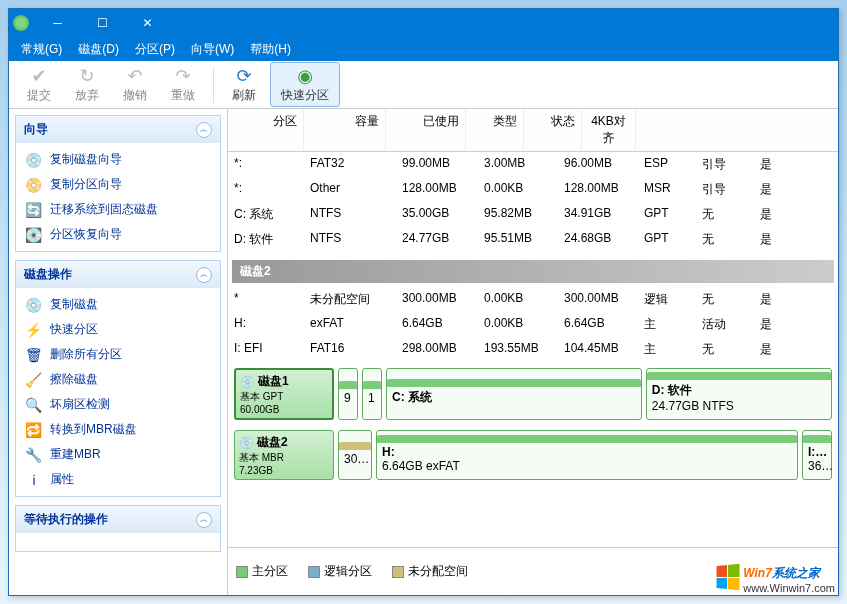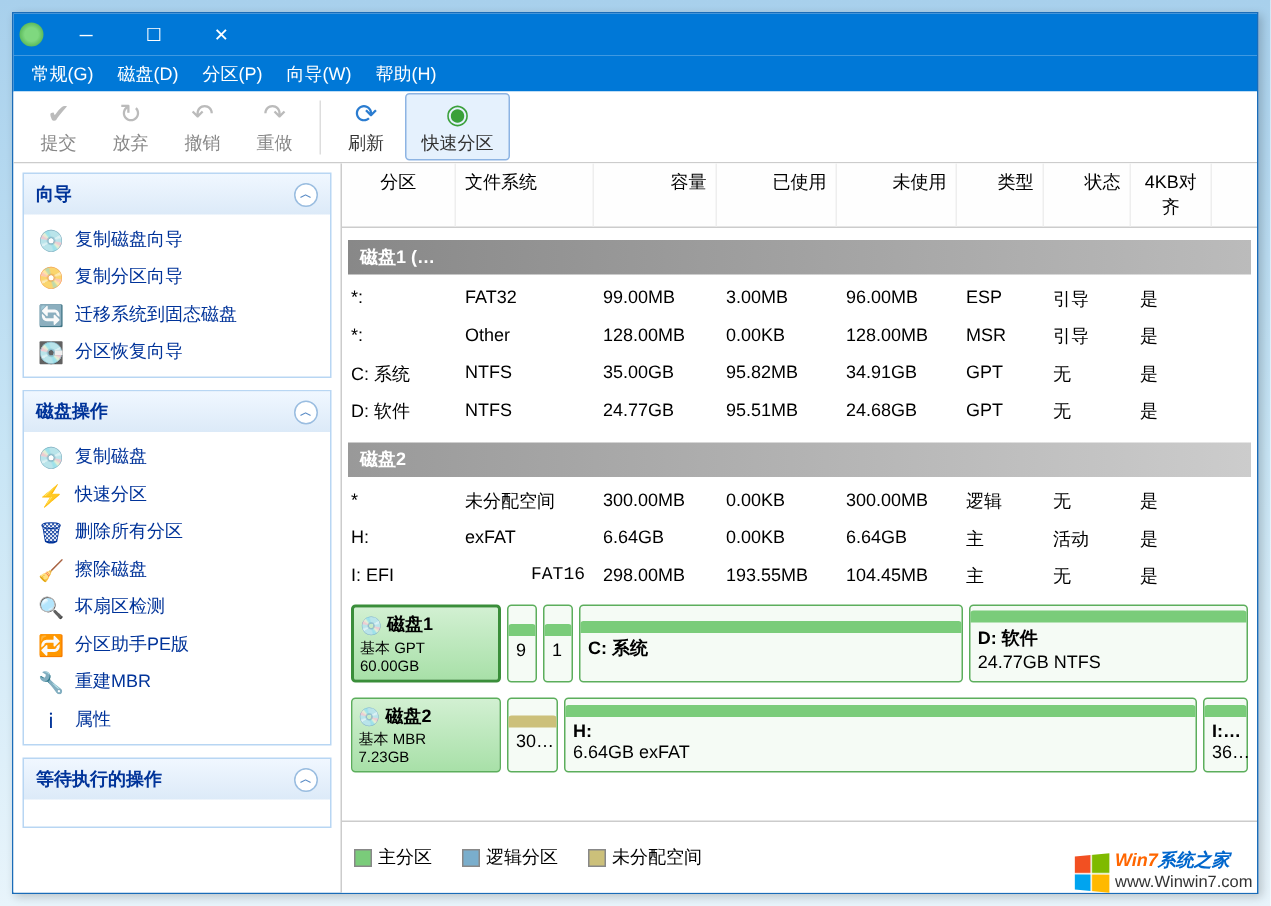--- a/index.html
+++ b/index.html
@@ -41,21 +41,21 @@
 .diskinfo .dname { font-weight: bold; display: flex; align-items: center; gap: 3px; }
 .diskinfo .dtype { font-size: 10px; }
 .partbox { border: 1px solid #5cae5c; border-radius: 3px; background: #f5fbf5; padding: 3px 5px; display: flex; flex-direction: column; justify-content: center; font-size: 11px; }
 .partbox .topbar { height: 8px; background: #7acc7a; margin: -3px -5px 2px; border-radius: 2px 2px 0 0; }
 .partbox .pname { font-weight: bold; }
 .legend { border-top: 1px solid #ccc; padding: 15px 8px; display: flex; gap: 20px; align-items: center; background: #fff; }
 .legbox { width: 12px; height: 12px; display: inline-block; border: 1px solid #888; margin-right: 4px; vertical-align: middle; }
 .legbox.primary { background: #7acc7a; }
 .legbox.logical { background: #7aaecc; }
 .legbox.unalloc { background: #ccc07a; }
-.watermark { position: absolute; right: 12px; bottom: 10px; display: flex; align-items: flex-end; gap: 4px; font-size: 16px; font-weight: bold; font-style: italic; margin-top: 29px; }
+.watermark { position: absolute; right: 12px; bottom: 10px; display: flex; align-items: flex-start; gap: 4px; font-size: 16px; font-weight: bold; font-style: italic; margin-top: 29px; }
 .watermark .w1 { color: #ff6600; }
 .watermark .w2 { color: #0066cc; }
 .watermark .url { font-size: 11px; font-weight: normal; font-style: normal; color: #333; display:block; text-align:right; }
 .winlogo { width: 24px; height: 24px; display: grid; grid-template-columns: 1fr 1fr; grid-template-rows: 1fr 1fr; gap: 1px; transform: perspective(40px) rotateY(-18deg); }
 .winlogo div:nth-child(1){background:#f25022;} .winlogo div:nth-child(2){background:#7fba00;} .winlogo div:nth-child(3){background:#00a4ef;} .winlogo div:nth-child(4){background:#ffb900;}
 .c-part{width:76px;text-align:left;} .c-fs{width:92px;text-align:left;} .c-cap{width:82px;} .c-used{width:80px;} .c-free{width:80px;} .c-type{width:58px;} .c-stat{width:58px;} .c-4k{width:54px;text-align:center;}
 </style>
 </head>
 <body>
 
@@ -152,21 +152,21 @@
           <div class="sideitem">
               <span class="sicon">🧹</span>
               <span>擦除磁盘</span>
             </div>
           <div class="sideitem">
               <span class="sicon">🔍</span>
               <span>坏扇区检测</span>
             </div>
           <div class="sideitem">
               <span class="sicon">🔁</span>
-              <span>分区助手PE版</span>
+              <span>转换到MBR磁盘</span>
             </div>
           <div class="sideitem">
               <span class="sicon">🔧</span>
               <span>重建MBR</span>
             </div>
           <div class="sideitem">
               <span class="sicon">ℹ</span>
               <span>属性</span>
             </div>
         </div>
@@ -175,31 +175,28 @@
         <div class="panel-header">
             <span>等待执行的操作</span>
             <span class="chev">︿</span>
           </div>
         <div class="panel-body" style="height:18px;"></div>
       </div>
     </div>
 
     <div class="main">
       <div class="tablehead">
-        <div class="th c-part" style="text-align:center;">分区</div>
-        <div class="th c-fs" style="text-align:left;">文件系统</div>
+        <div class="th c-part" style="text-align:right;">分区</div>
         <div class="th c-cap">容量</div>
         <div class="th c-used">已使用</div>
-        <div class="th c-free">未使用</div>
         <div class="th c-type">类型</div>
         <div class="th c-stat">状态</div>
         <div class="th c-4k">4KB对齐</div>
       </div>
       <div class="tablebody">
-        <div class="grouphead">磁盘1 (…</div>
         <div id="rows1">
             <div class="row">
               <div class="td c-part" style="text-align: left;">*:</div>
               <div class="td c-fs" style="text-align: left;">FAT32</div>
               <div class="td c-cap">99.00MB</div>
               <div class="td c-used">3.00MB</div>
               <div class="td c-free">96.00MB</div>
               <div class="td c-type">ESP</div>
               <div class="td c-stat">引导</div>
               <div class="td c-4k">是</div>
@@ -252,21 +249,21 @@
               <div class="td c-fs" style="text-align: left;">exFAT</div>
               <div class="td c-cap">6.64GB</div>
               <div class="td c-used">0.00KB</div>
               <div class="td c-free">6.64GB</div>
               <div class="td c-type">主</div>
               <div class="td c-stat">活动</div>
               <div class="td c-4k">是</div>
             </div>
             <div class="row">
               <div class="td c-part" style="text-align: left;">I: EFI</div>
-              <div class="td c-fs" style="text-align: right; font-family: Liberation Mono, monospace;">FAT16</div>
+              <div class="td c-fs" style="text-align: left;">FAT16</div>
               <div class="td c-cap">298.00MB</div>
               <div class="td c-used">193.55MB</div>
               <div class="td c-free">104.45MB</div>
               <div class="td c-type">主</div>
               <div class="td c-stat">无</div>
               <div class="td c-4k">是</div>
             </div>
           </div>
 
         <div class="diskmaps">

